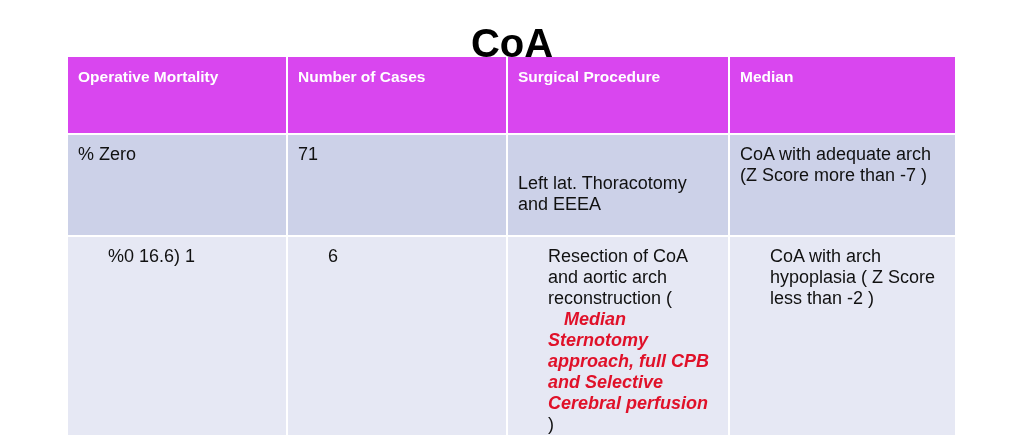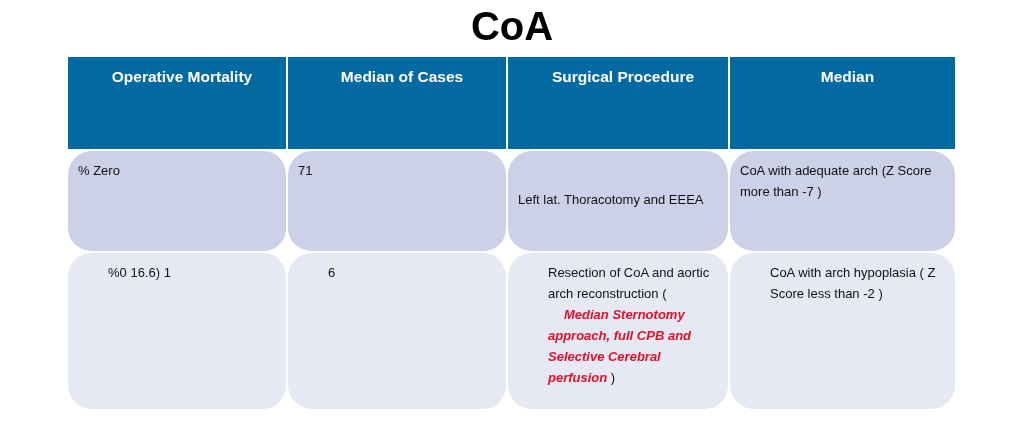--- a/index.html
+++ b/index.html
@@ -15,21 +15,21 @@
   }
   .slide {
     position: relative;
     width: 1024px;
     height: 440px;
     background: #ffffff;
   }
   .slide-title {
     position: absolute;
     left: 0;
-    top: 3px;
+    top: 20px;
     width: 1024px;
     text-align: center;
     font-size: 40px;
     font-weight: bold;
     color: #000000;
     letter-spacing: 0px;
     line-height: 46px;
   }
   .table-wrap {
     position: absolute;
@@ -43,44 +43,43 @@
     border-collapse: separate;
     border-spacing: 0;
     table-layout: fixed;
   }
   table.data-table col.c1 { width: 220px; }
   table.data-table col.c2 { width: 220px; }
   table.data-table col.c3 { width: 222px; }
   table.data-table col.c4 { width: 225px; }
 
   thead th {
-    background: #0369a1;
+    background: #d946ef;
     color: #ffffff;
     font-size: 15.5px;
     font-weight: bold;
-    text-align: center;
+    text-align: left;
     vertical-align: top;
     padding: 11px 0 0 10px;
-    height: 94px;
+    height: 78px;
     box-sizing: border-box;
     border-right: 2px solid #ffffff;
     border-bottom: 2px solid #ffffff;
   }
   thead th:last-child { border-right: none; }
 
   tbody td {
-    font-size: 13px;
+    font-size: 18px;
     color: #111111;
     text-align: left;
     vertical-align: top;
     padding: 9px 12px 0 10px;
     box-sizing: border-box;
     border-right: 2px solid #ffffff;
     line-height: 21px;
-    border-radius: 24px;
   }
   tbody td:last-child { border-right: none; }
 
   tr.row-1 td {
     background: #ccd1e8;
     height: 102px;
     border-bottom: 2px solid #ffffff;
   }
   tr.row-2 td {
     background: #e6e8f4;
@@ -111,21 +110,21 @@
     <table class="data-table">
       <colgroup>
         <col class="c1">
           <col class="c2">
           <col class="c3">
           <col class="c4">
       </colgroup>
       <thead>
         <tr>
           <th>Operative Mortality</th>
-          <th>Median of Cases</th>
+          <th>Number of Cases</th>
           <th>Surgical Procedure</th>
           <th>Median</th>
         </tr>
       </thead>
       <tbody>
         <tr class="row-1">
           <td>% Zero</td>
           <td>71</td>
           <td>
             <span class="nowrap-line">Left lat. Thoracotomy and EEEA</span>

